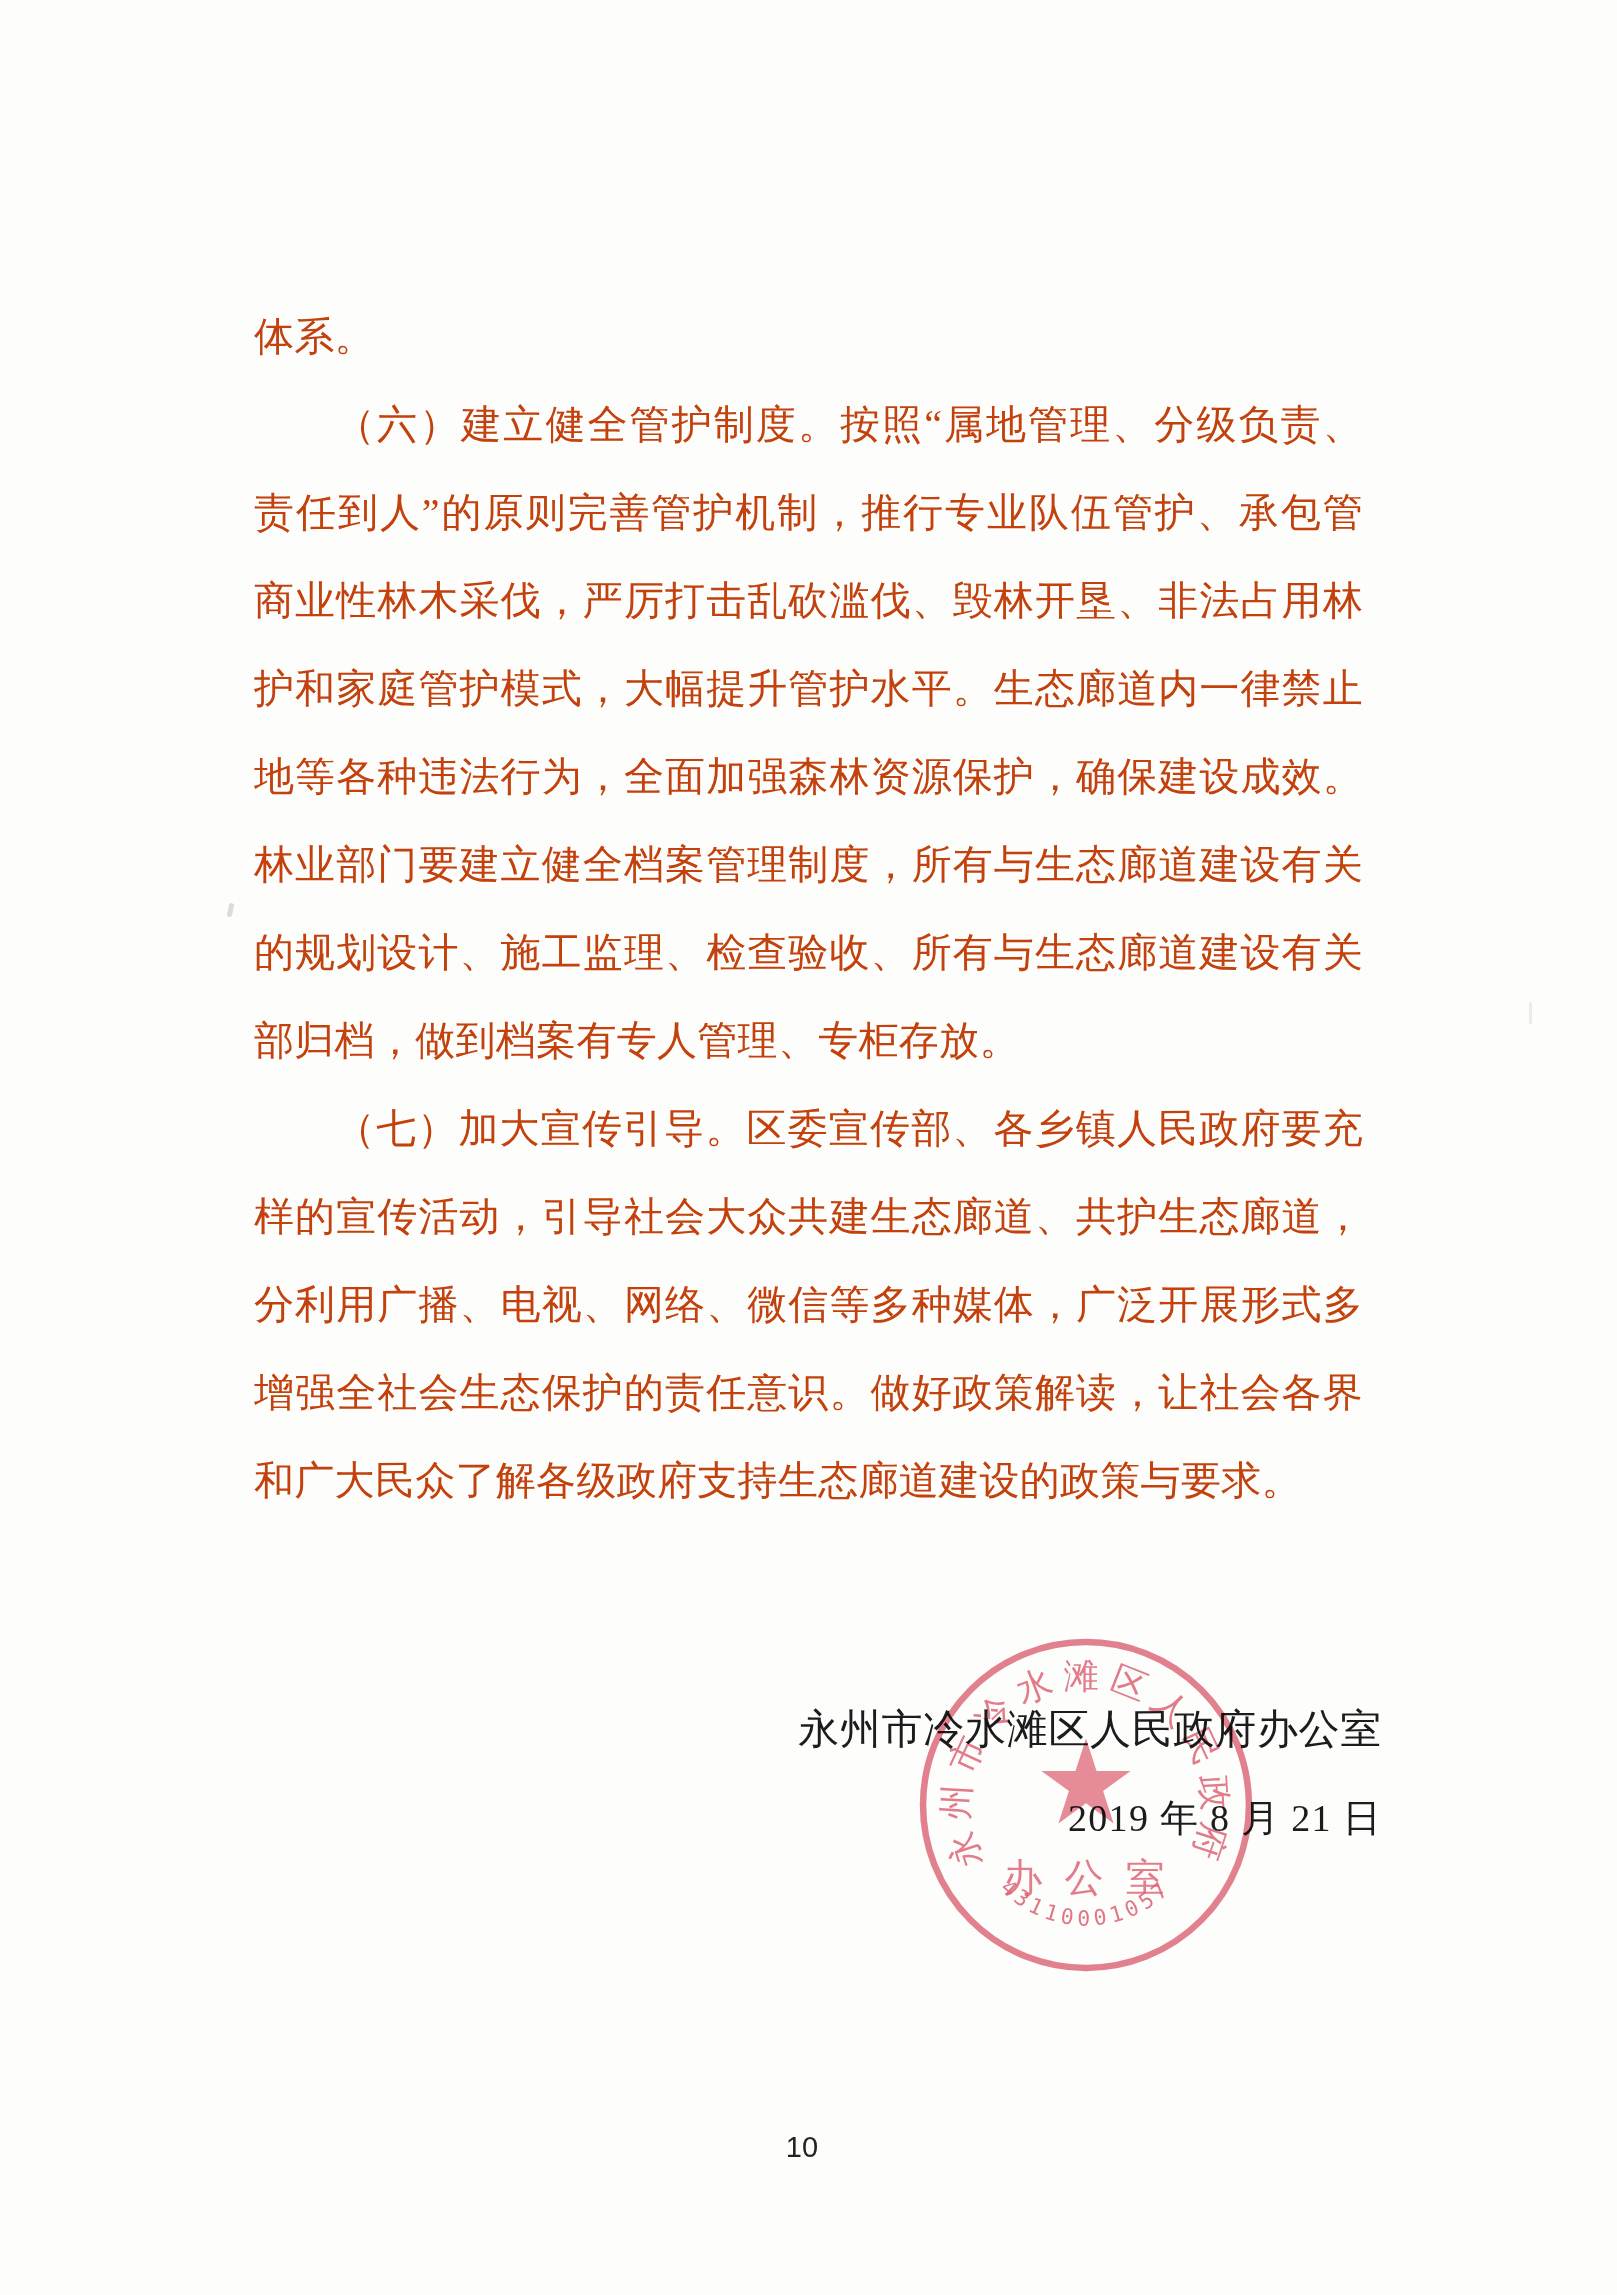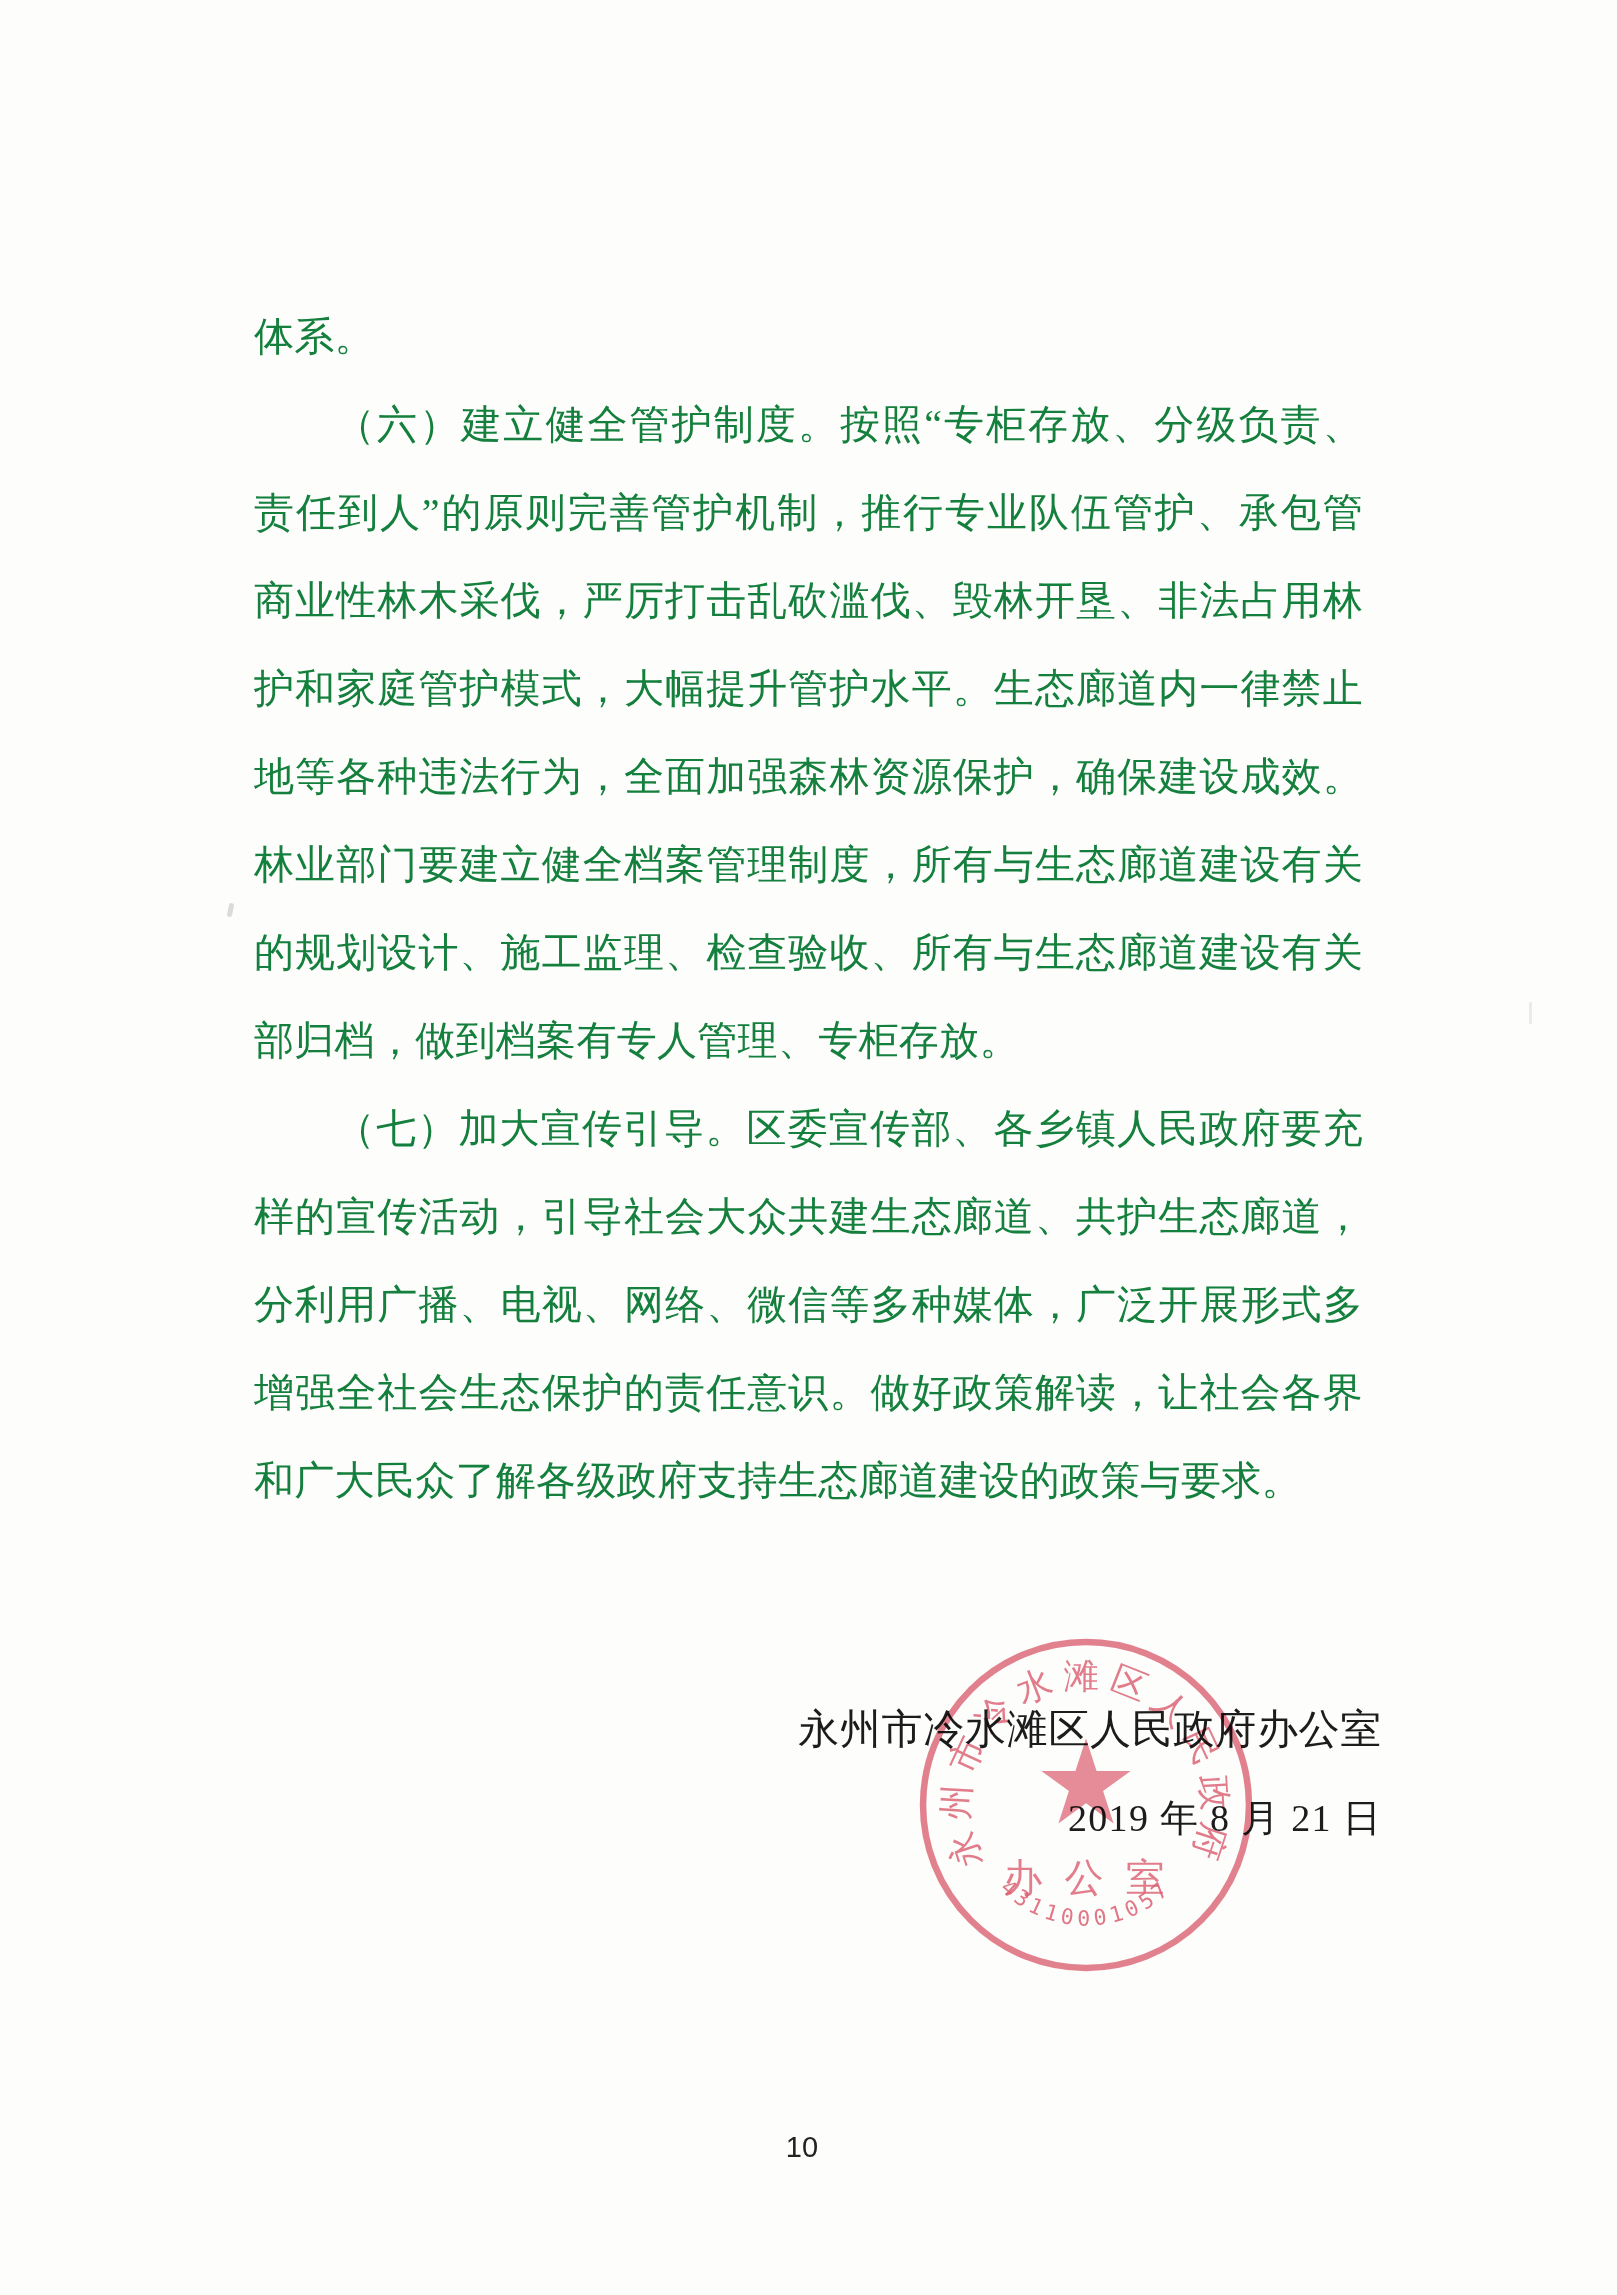--- a/index.html
+++ b/index.html
@@ -21,21 +21,21 @@
   }
   .line {
     width: 1109px;
     height: 88px;
     line-height: 88px;
     font-size: 40px;
     letter-spacing: 0.3px;
     text-align: justify;
     text-align-last: justify;
     text-justify: inter-character;
-    color: #15803d;
+    color: #c2410c;
   }
   .short { text-align-last: left; }
   .indent { text-indent: 81px; }
   .attach { text-indent: 69px; margin-top: 14.3px; }
 
   
   .signature {
     position: absolute;
     left: 756px;
     top: 1703px;
@@ -118,21 +118,21 @@
     opacity: 0.18; border-radius: 1.3px;
   }
 </style>
 </head>
 <body>
 
 <div class="page">
 
   <main class="content">
     <div class="line short">体系。</div>
-    <div class="line indent">（六）建立健全管护制度。按照“专柜存放、分级负责、</div>
+    <div class="line indent">（六）建立健全管护制度。按照“属地管理、分级负责、</div>
     <div class="line">责任到人”的原则完善管护机制，推行专业队伍管护、承包管</div>
     <div class="line">商业性林木采伐，严厉打击乱砍滥伐、毁林开垦、非法占用林</div>
     <div class="line">护和家庭管护模式，大幅提升管护水平。生态廊道内一律禁止</div>
     <div class="line">地等各种违法行为，全面加强森林资源保护，确保建设成效。</div>
     <div class="line">林业部门要建立健全档案管理制度，所有与生态廊道建设有关</div>
     <div class="line">的规划设计、施工监理、检查验收、所有与生态廊道建设有关</div>
     <div class="line short">部归档，做到档案有专人管理、专柜存放。</div>
     <div class="line indent">（七）加大宣传引导。区委宣传部、各乡镇人民政府要充</div>
     <div class="line">样的宣传活动，引导社会大众共建生态廊道、共护生态廊道，</div>
     <div class="line">分利用广播、电视、网络、微信等多种媒体，广泛开展形式多</div>

